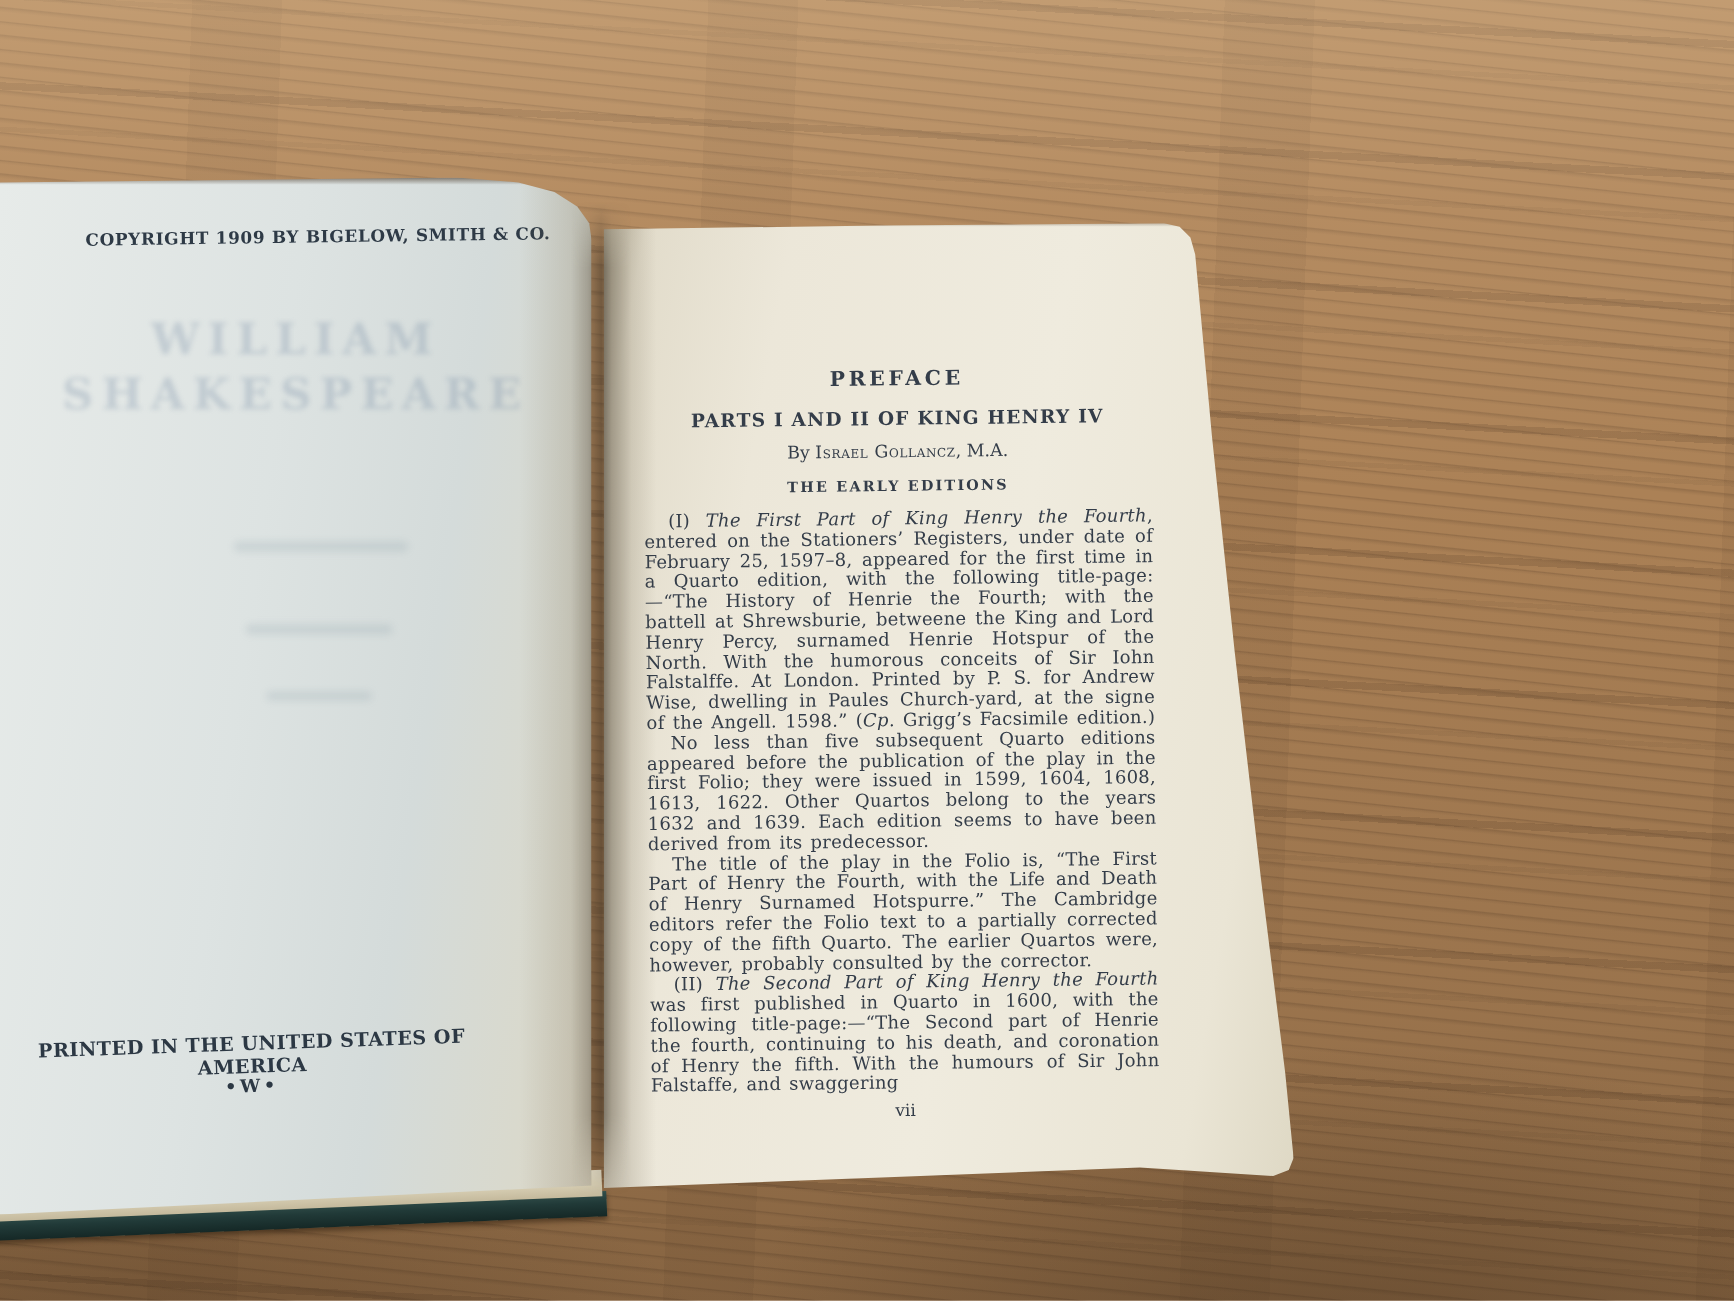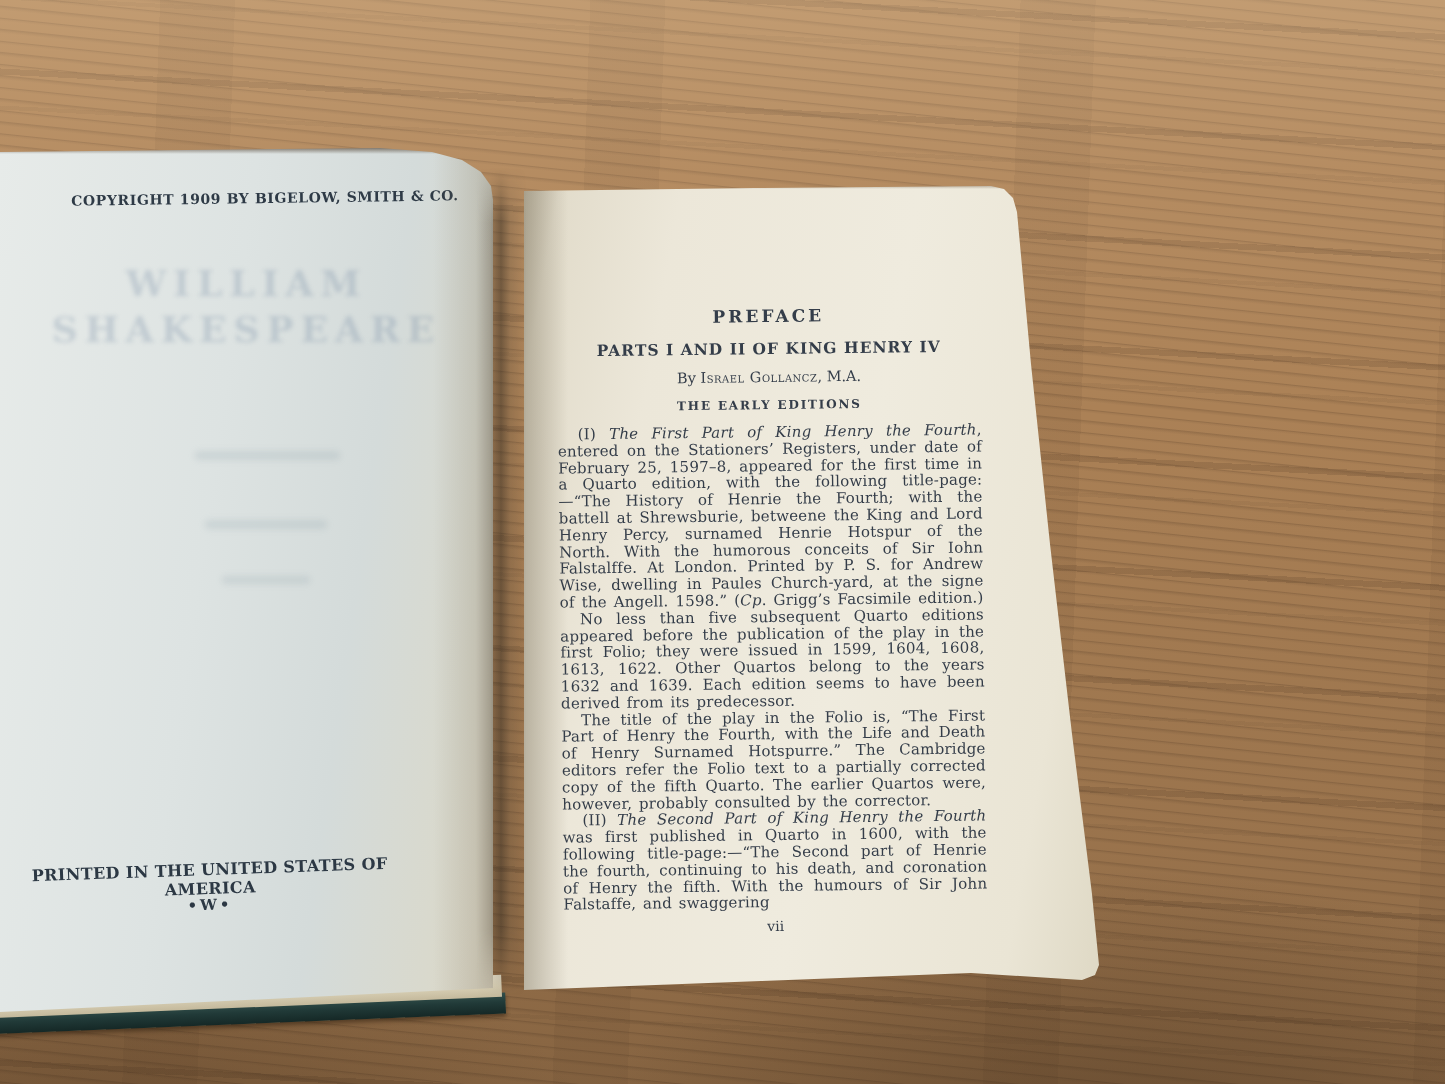--- a/index.html
+++ b/index.html
@@ -56,21 +56,21 @@
   .left-page::before{
     content:"";position:absolute;left:0;top:0;width:100%;height:6px;
     background:linear-gradient(180deg, rgba(58,39,21,0.55), rgba(58,39,21,0));
   }
   .left-page::after{
     content:"";position:absolute;right:0;top:0;width:60px;height:100%;
     background:linear-gradient(270deg, rgba(120,110,88,0.30), rgba(120,110,88,0));
   }
 
   .right-page{
-    position:absolute;left:524px;top:184px;width:578px;height:808px;
+    position:absolute;left:503px;top:184px;width:578px;height:808px;
     clip-path:polygon(0px 7px,230px 4px,467px 2px,480px 5px,489px 14px,493px 28px,507px 180px,526px 360px,548px 550px,568px 710px,575px 781px,571px 791px,558px 796px,447px 789px,237px 797px,0px 806px);
     background:
       linear-gradient(100deg, #cdc6b3 0%, #e2dccb 5%, #ece7d9 22%, #efebde 55%, #eae5d5 86%, #ded8c4 100%),
       linear-gradient(180deg, rgba(255,255,255,0.22) 0%, rgba(0,0,0,0) 25%, rgba(110,100,78,0.12) 96%);
     filter:drop-shadow(3px 4px 4px rgba(45,30,15,0.45));
   }
   .right-page::before{
     content:"";position:absolute;left:0;top:0;width:100%;height:5px;
     background:linear-gradient(180deg, rgba(70,48,26,0.45), rgba(70,48,26,0));
   }

